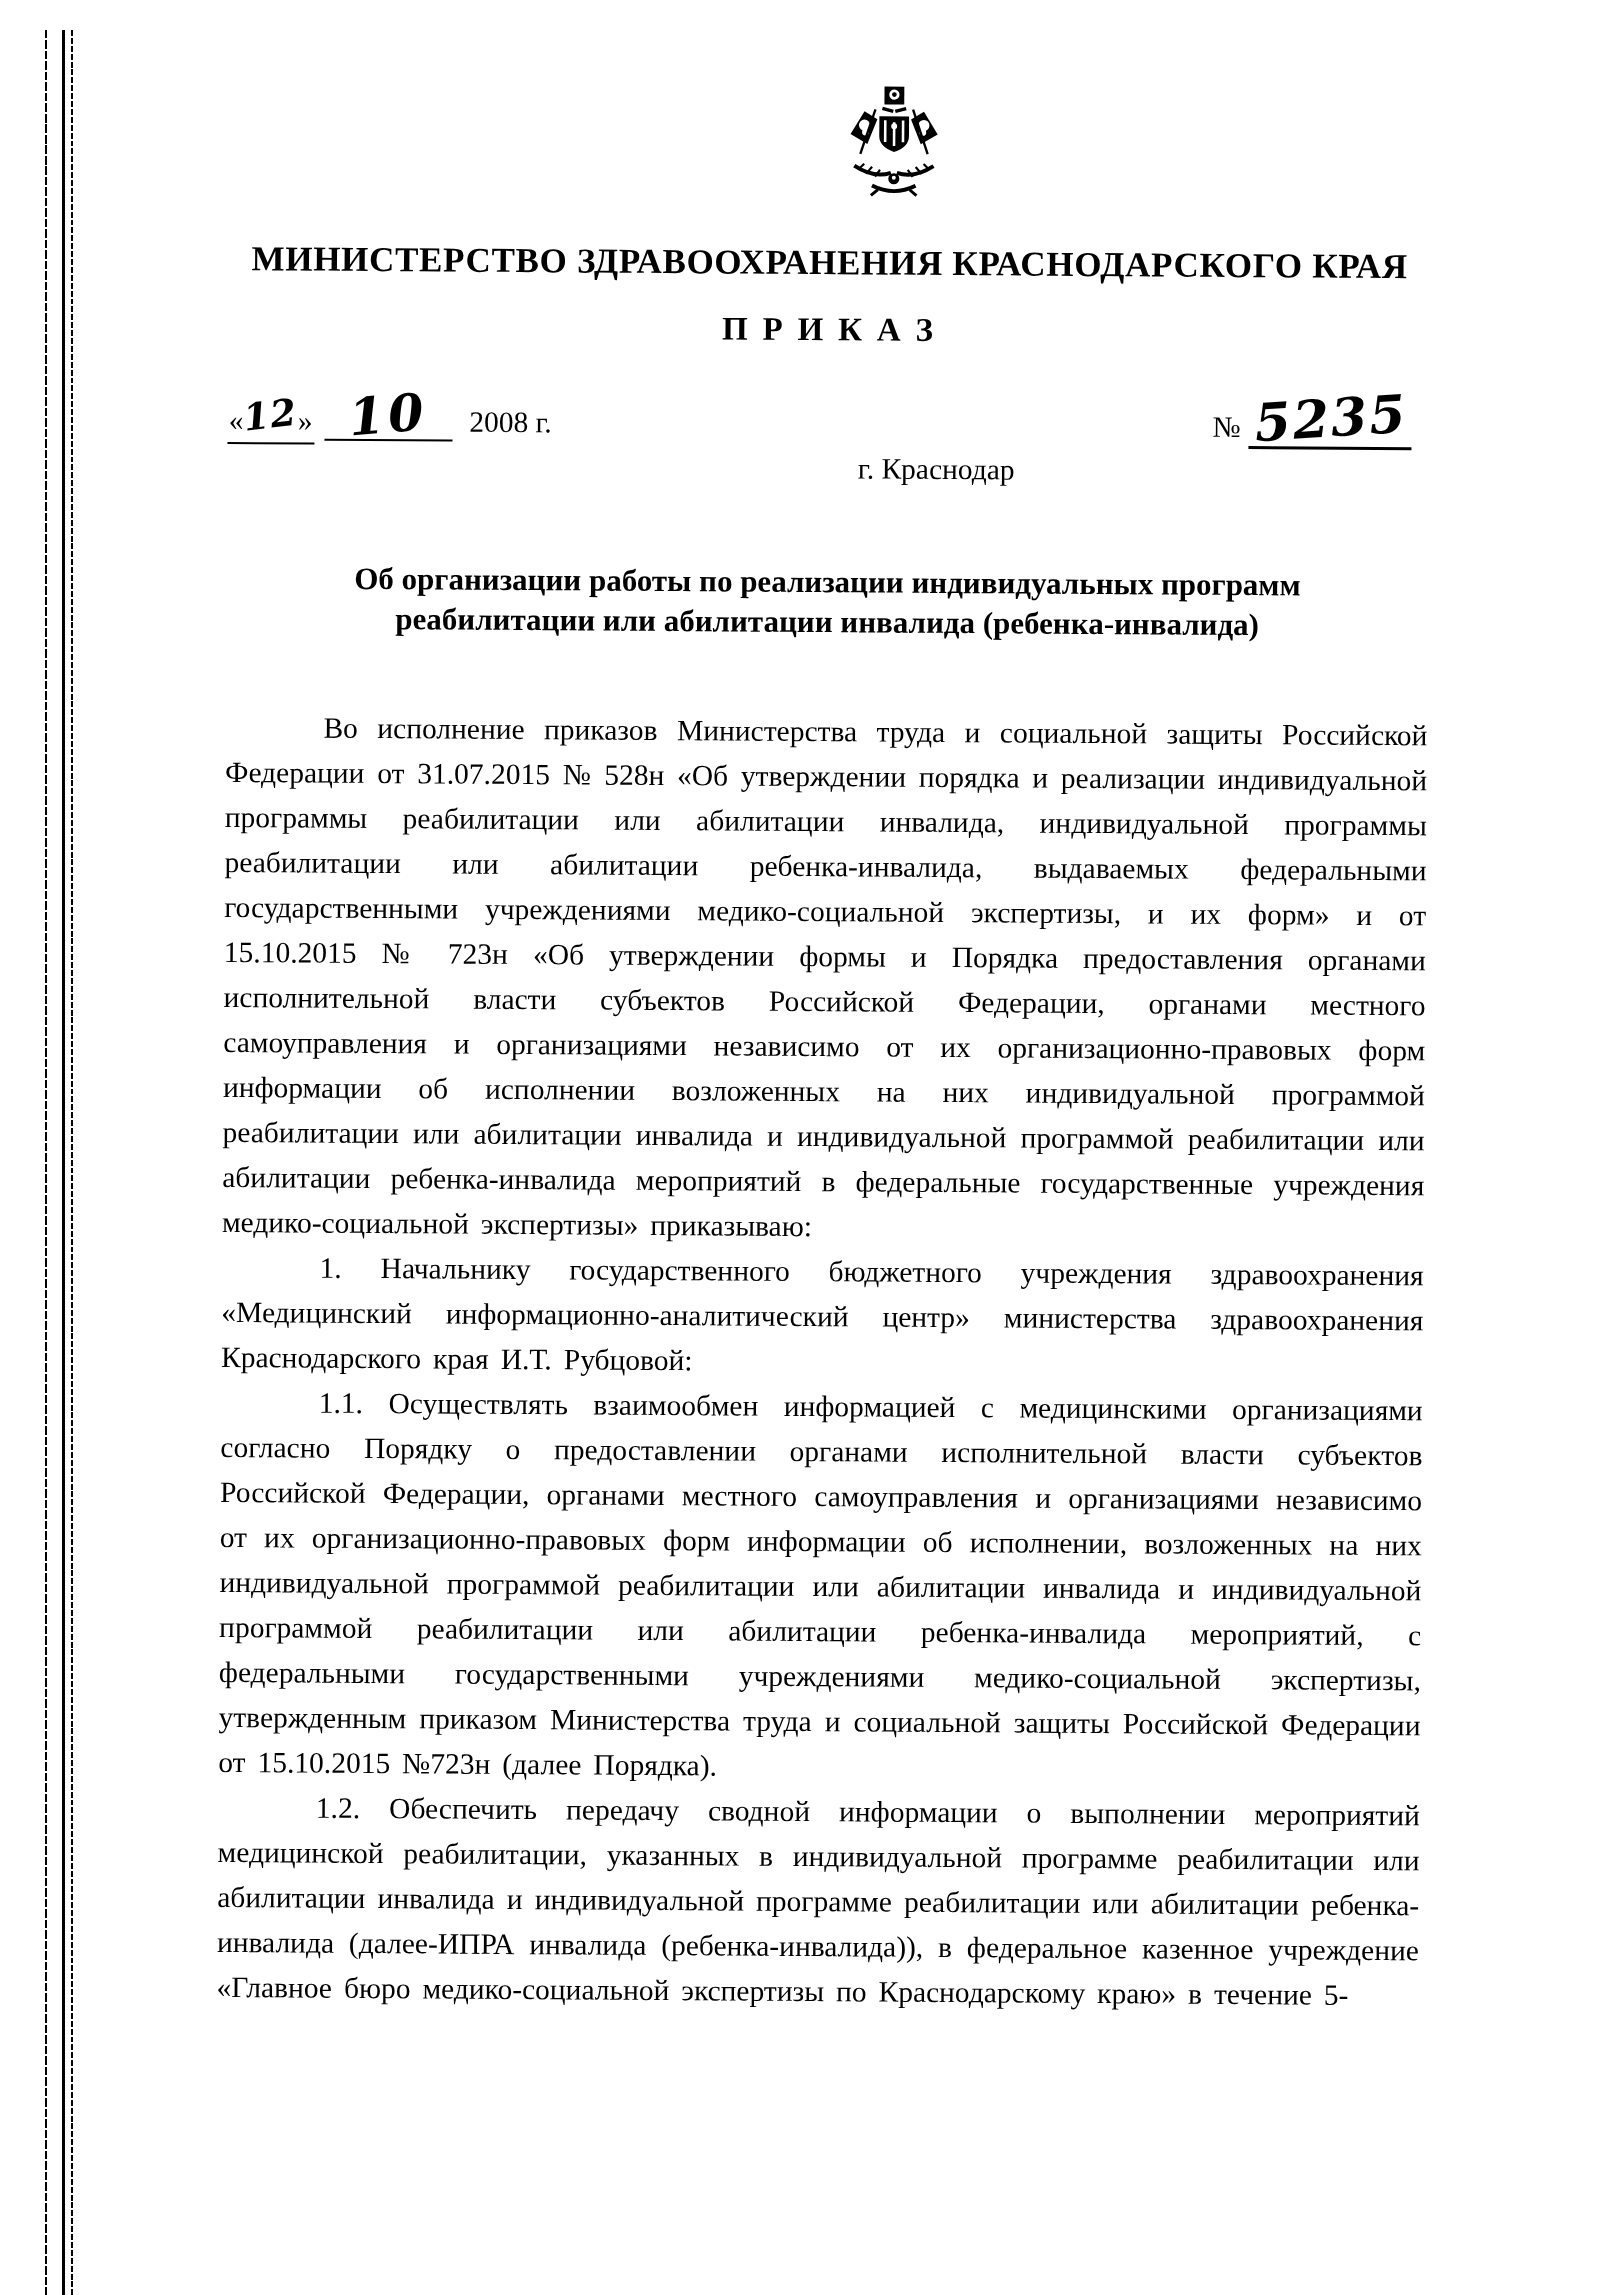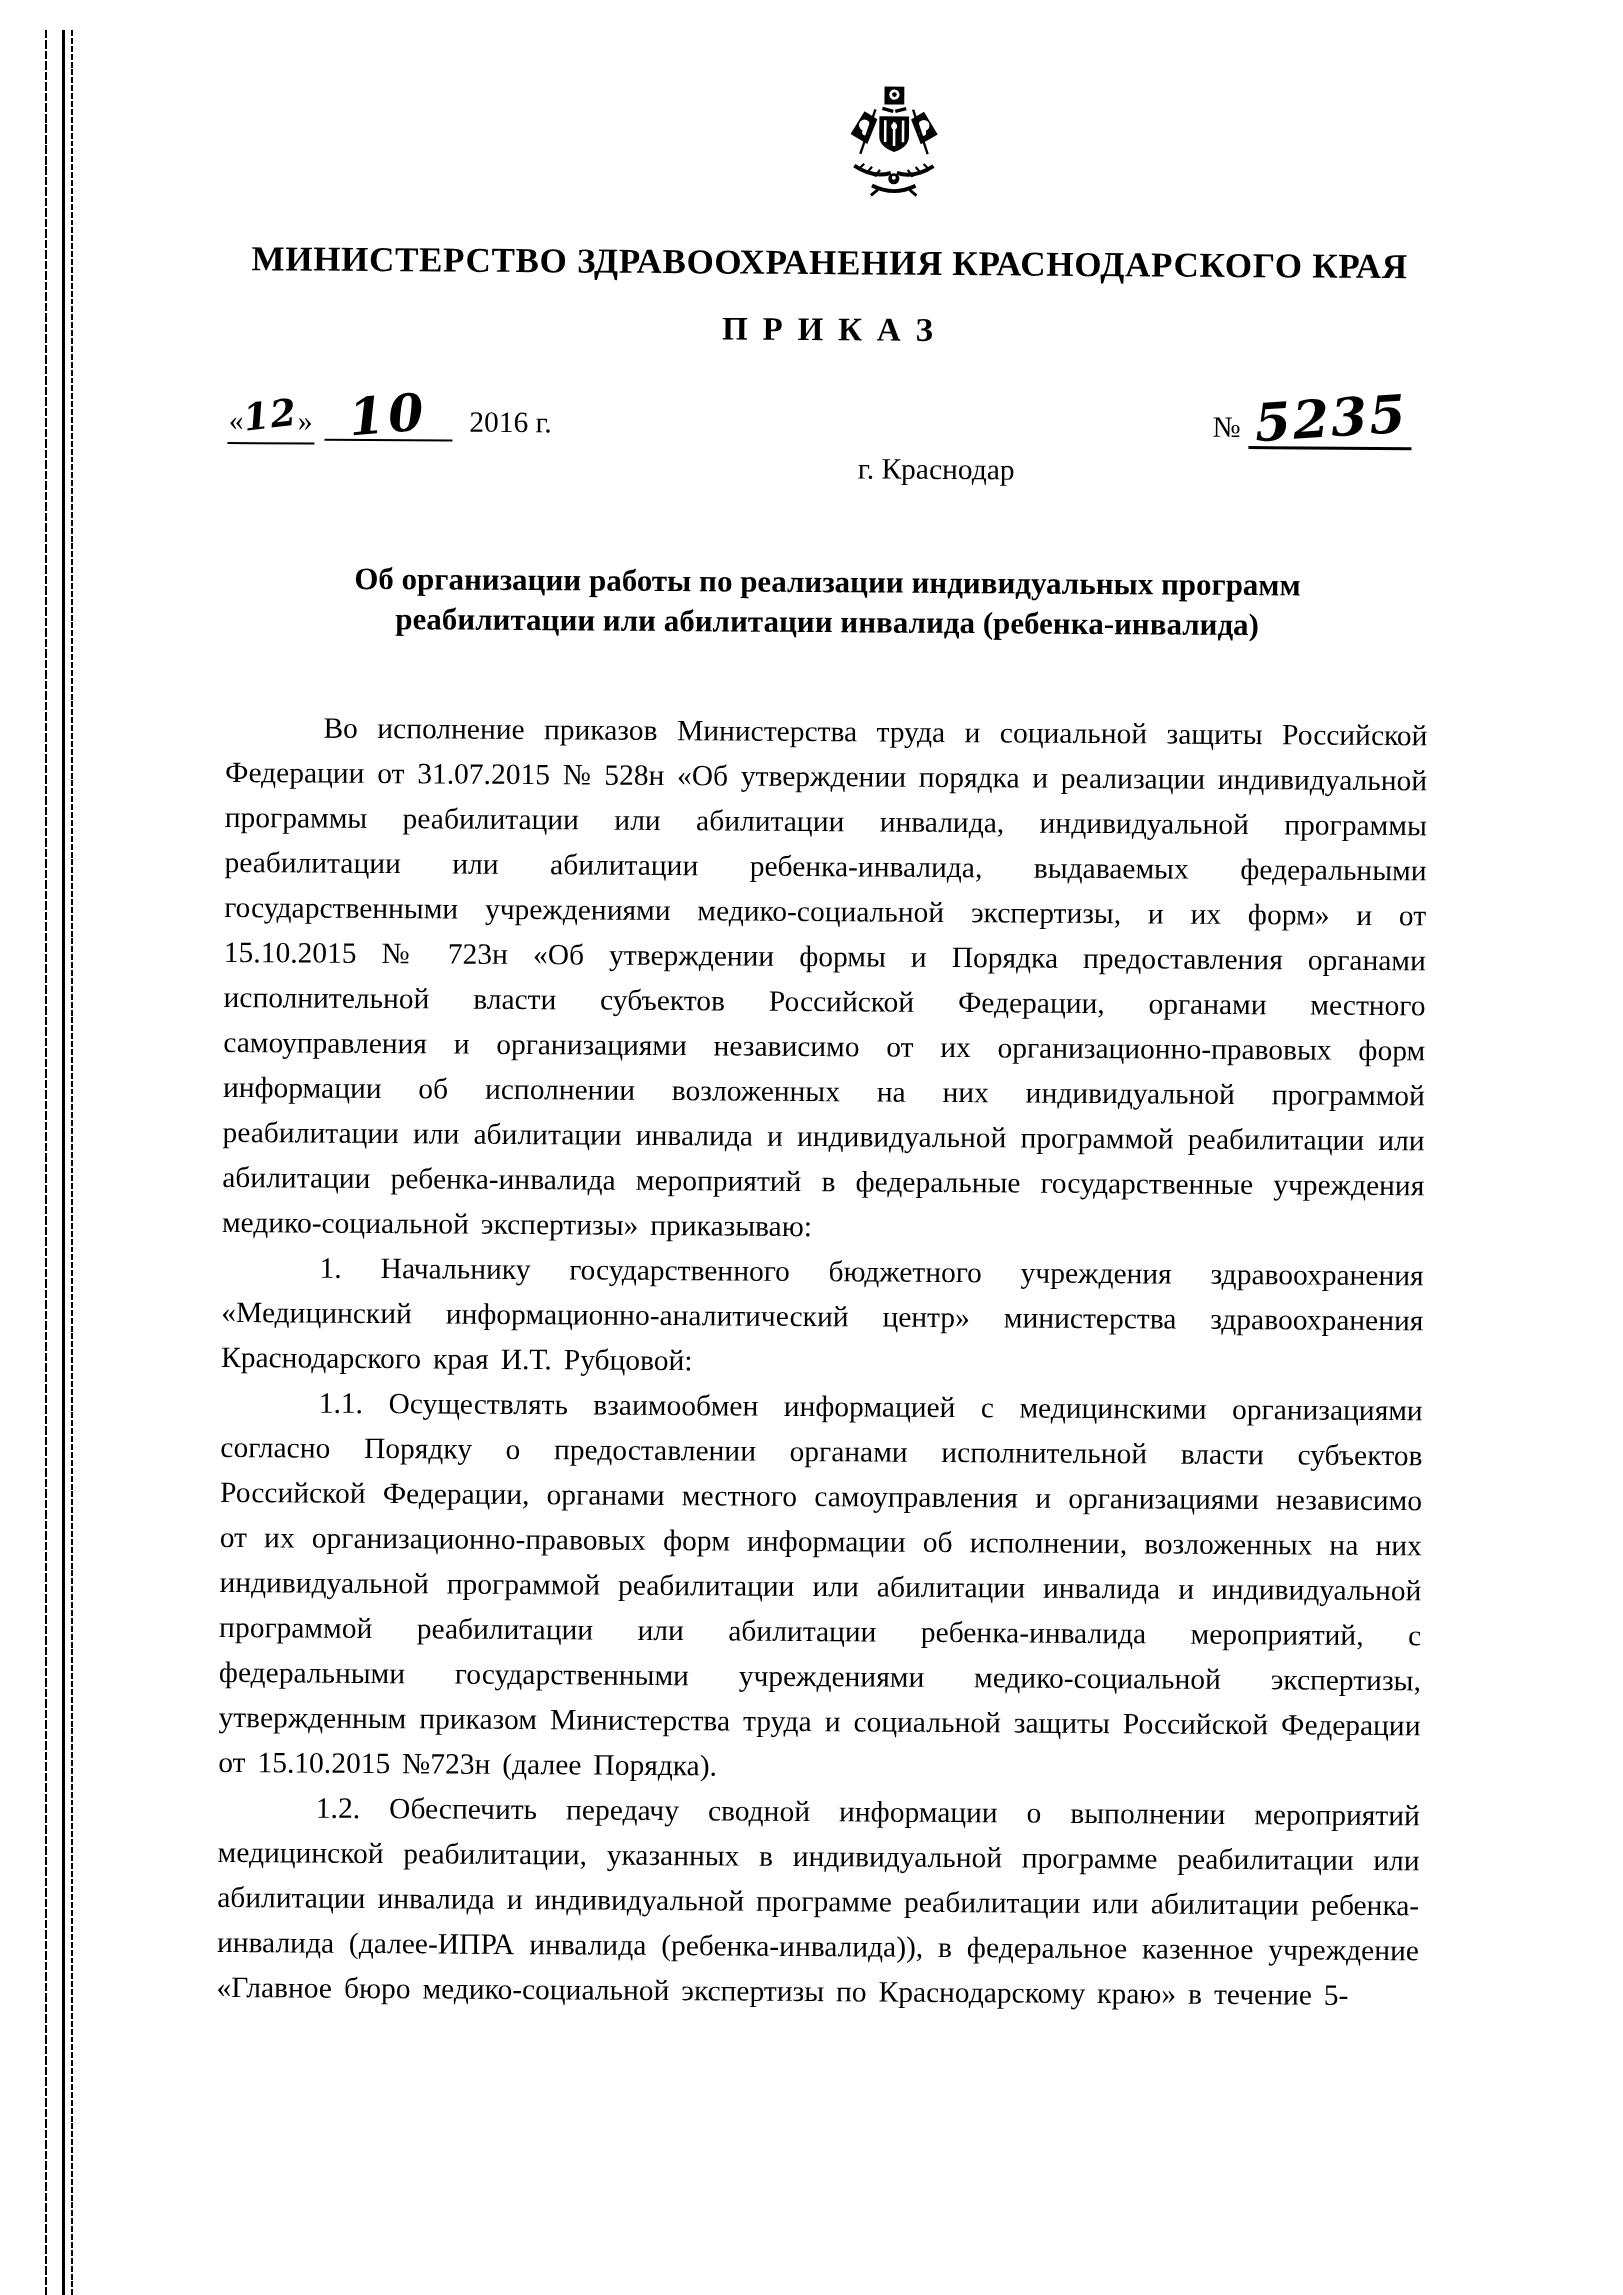--- a/index.html
+++ b/index.html
@@ -178,21 +178,21 @@
       <path d="M34,108 l-7,6 M66,108 l7,6" stroke="#000" stroke-width="3" fill="none"></path>
     </svg>
   </div>
 
   <div class="org-name">МИНИСТЕРСТВО ЗДРАВООХРАНЕНИЯ КРАСНОДАРСКОГО КРАЯ</div>
 
   <div class="doc-type">П Р И К А З</div>
 
   <div class="date-row">
     <span class="date-left">
-      <span class="day-wrap"><span>«</span><span class="hand hand-day">12</span><span>»</span></span><span class="month-wrap"><span class="hand hand-month">10</span></span><span>2016 г.</span>
+      <span class="day-wrap"><span>«</span><span class="hand hand-day">12</span><span>»</span></span><span class="month-wrap"><span class="hand hand-month">10</span></span><span>2008 г.</span>
     </span>
     <span class="num-right">
       <span>№</span>
       <span class="num-wrap"><span class="hand hand-number">5235</span></span>
     </span>
   </div>
 
   <div class="city-line">г. Краснодар</div>
 
   <div class="subject">

